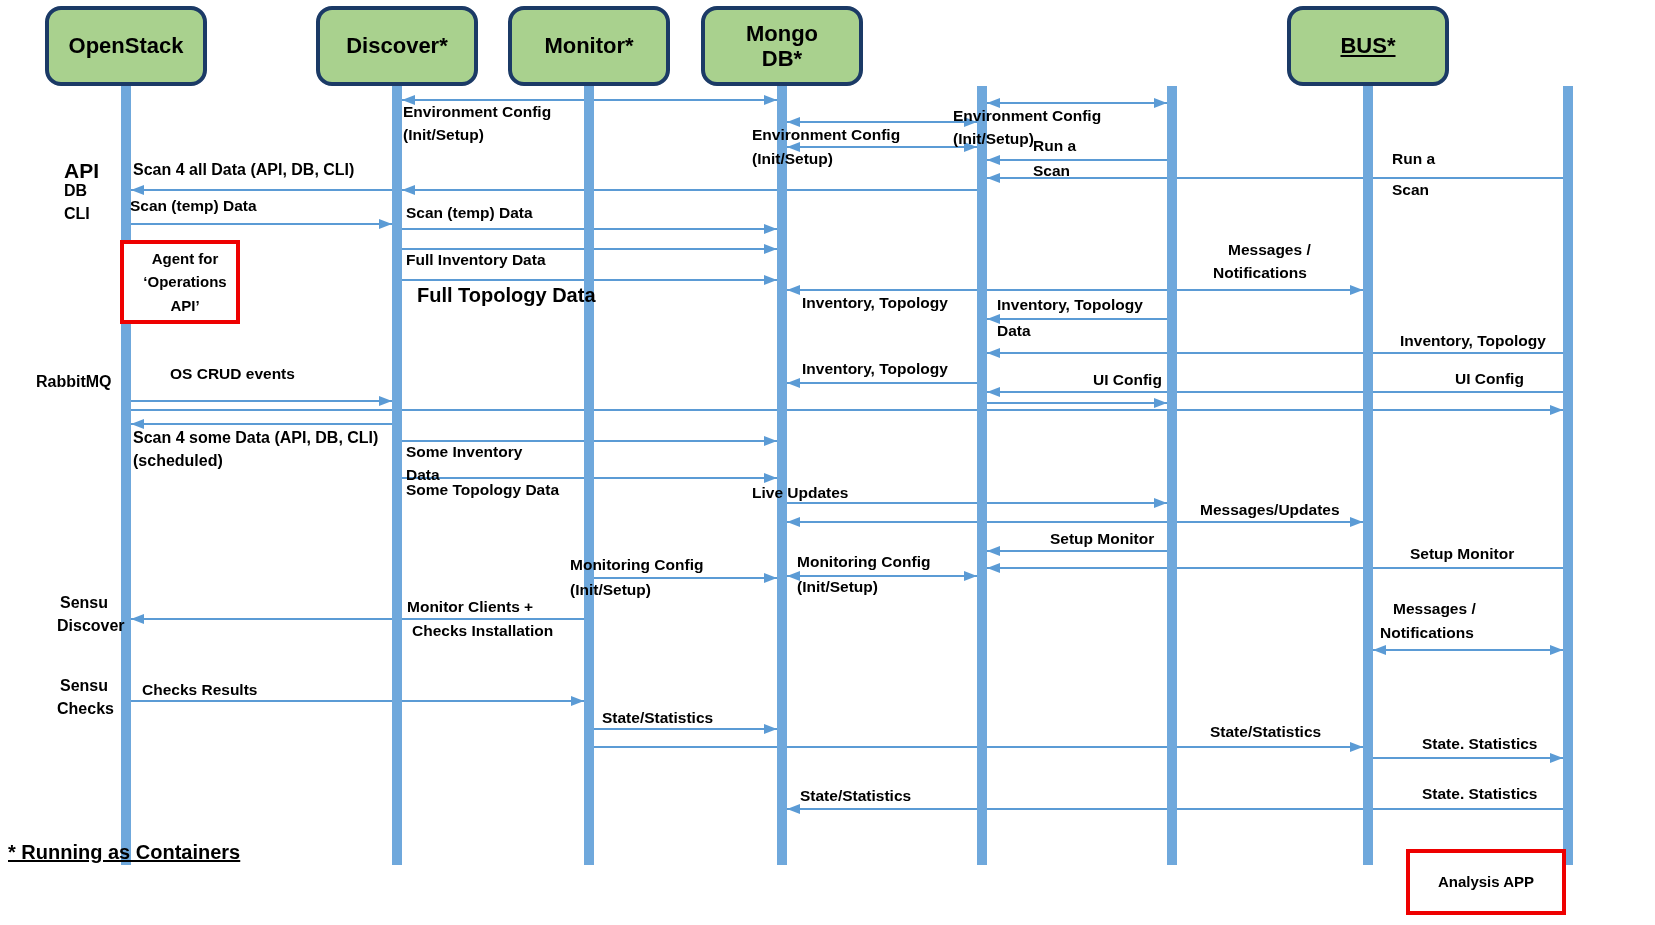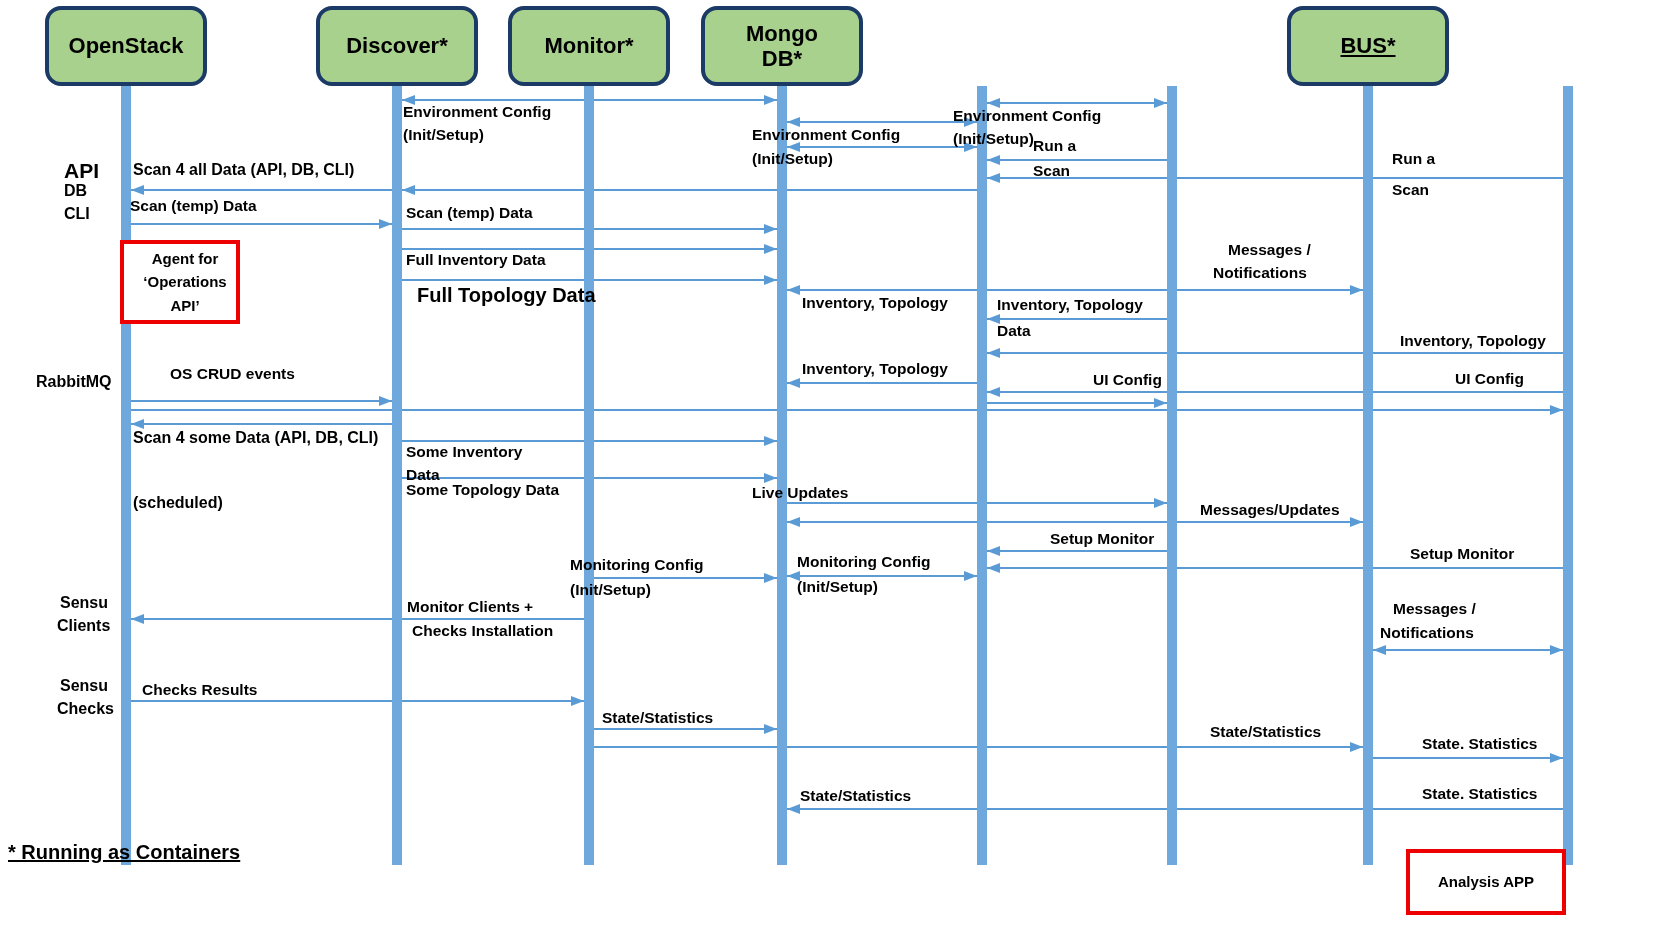--- a/index.html
+++ b/index.html
@@ -151,36 +151,36 @@
     <div class="lbl" style="left: 997px; top: 322px; font-size: 15.5px;">Data</div>
     <div class="lbl" style="left: 1228px; top: 241px; font-size: 15.5px;">Messages /</div>
     <div class="lbl" style="left: 1213px; top: 264px; font-size: 15.5px;">Notifications</div>
     <div class="lbl" style="left: 1400px; top: 332px; font-size: 15.5px;">Inventory, Topology</div>
     <div class="lbl" style="left: 802px; top: 360px; font-size: 15.5px;">Inventory, Topology</div>
     <div class="lbl" style="left: 1093px; top: 371px; font-size: 15.5px;">UI Config</div>
     <div class="lbl" style="left: 1455px; top: 370px; font-size: 15.5px;">UI Config</div>
     <div class="lbl" style="left: 36px; top: 372px; font-size: 16px;">RabbitMQ</div>
     <div class="lbl" style="left: 170px; top: 365px; font-size: 15.5px;">OS CRUD events</div>
     <div class="lbl" style="left: 133px; top: 428px; font-size: 16px;">Scan 4 some Data (API, DB, CLI)</div>
-    <div class="lbl" style="left: 133px; top: 451px; font-size: 16px; margin-top: 42px;">(scheduled)</div>
+    <div class="lbl" style="left: 133px; top: 451px; font-size: 16px;">(scheduled)</div>
     <div class="lbl" style="left: 406px; top: 443px; font-size: 15.5px;">Some Inventory</div>
     <div class="lbl" style="left: 406px; top: 466px; font-size: 15.5px;">Data</div>
     <div class="lbl" style="left: 406px; top: 481px; font-size: 15.5px;">Some Topology Data</div>
     <div class="lbl" style="left: 752px; top: 484px; font-size: 15.5px;">Live Updates</div>
     <div class="lbl" style="left: 1200px; top: 501px; font-size: 15.5px;">Messages/Updates</div>
     <div class="lbl" style="left: 1050px; top: 530px; font-size: 15.5px;">Setup Monitor</div>
     <div class="lbl" style="left: 1410px; top: 545px; font-size: 15.5px;">Setup Monitor</div>
     <div class="lbl" style="left: 570px; top: 556px; font-size: 15.5px;">Monitoring Config</div>
     <div class="lbl" style="left: 570px; top: 581px; font-size: 15.5px;">(Init/Setup)</div>
     <div class="lbl" style="left: 797px; top: 553px; font-size: 15.5px;">Monitoring Config</div>
     <div class="lbl" style="left: 797px; top: 578px; font-size: 15.5px;">(Init/Setup)</div>
     <div class="lbl" style="left: 407px; top: 598px; font-size: 15.5px;">Monitor Clients +</div>
     <div class="lbl" style="left: 412px; top: 622px; font-size: 15.5px;">Checks Installation</div>
     <div class="lbl" style="left: 60px; top: 593px; font-size: 16px;">Sensu</div>
-    <div class="lbl" style="left: 57px; top: 616px; font-size: 16px;">Clients</div>
+    <div class="lbl" style="left: 57px; top: 616px; font-size: 16px;">Discover</div>
     <div class="lbl" style="left: 1393px; top: 600px; font-size: 15.5px;">Messages /</div>
     <div class="lbl" style="left: 1380px; top: 624px; font-size: 15.5px;">Notifications</div>
     <div class="lbl" style="left: 60px; top: 676px; font-size: 16px;">Sensu</div>
     <div class="lbl" style="left: 57px; top: 699px; font-size: 16px;">Checks</div>
     <div class="lbl" style="left: 142px; top: 681px; font-size: 15.5px;">Checks Results</div>
     <div class="lbl" style="left: 602px; top: 709px; font-size: 15.5px;">State/Statistics</div>
     <div class="lbl" style="left: 1210px; top: 723px; font-size: 15.5px;">State/Statistics</div>
     <div class="lbl" style="left: 1422px; top: 735px; font-size: 15.5px;">State. Statistics</div>
     <div class="lbl" style="left: 800px; top: 787px; font-size: 15.5px;">State/Statistics</div>
     <div class="lbl" style="left: 1422px; top: 785px; font-size: 15.5px;">State. Statistics</div>

